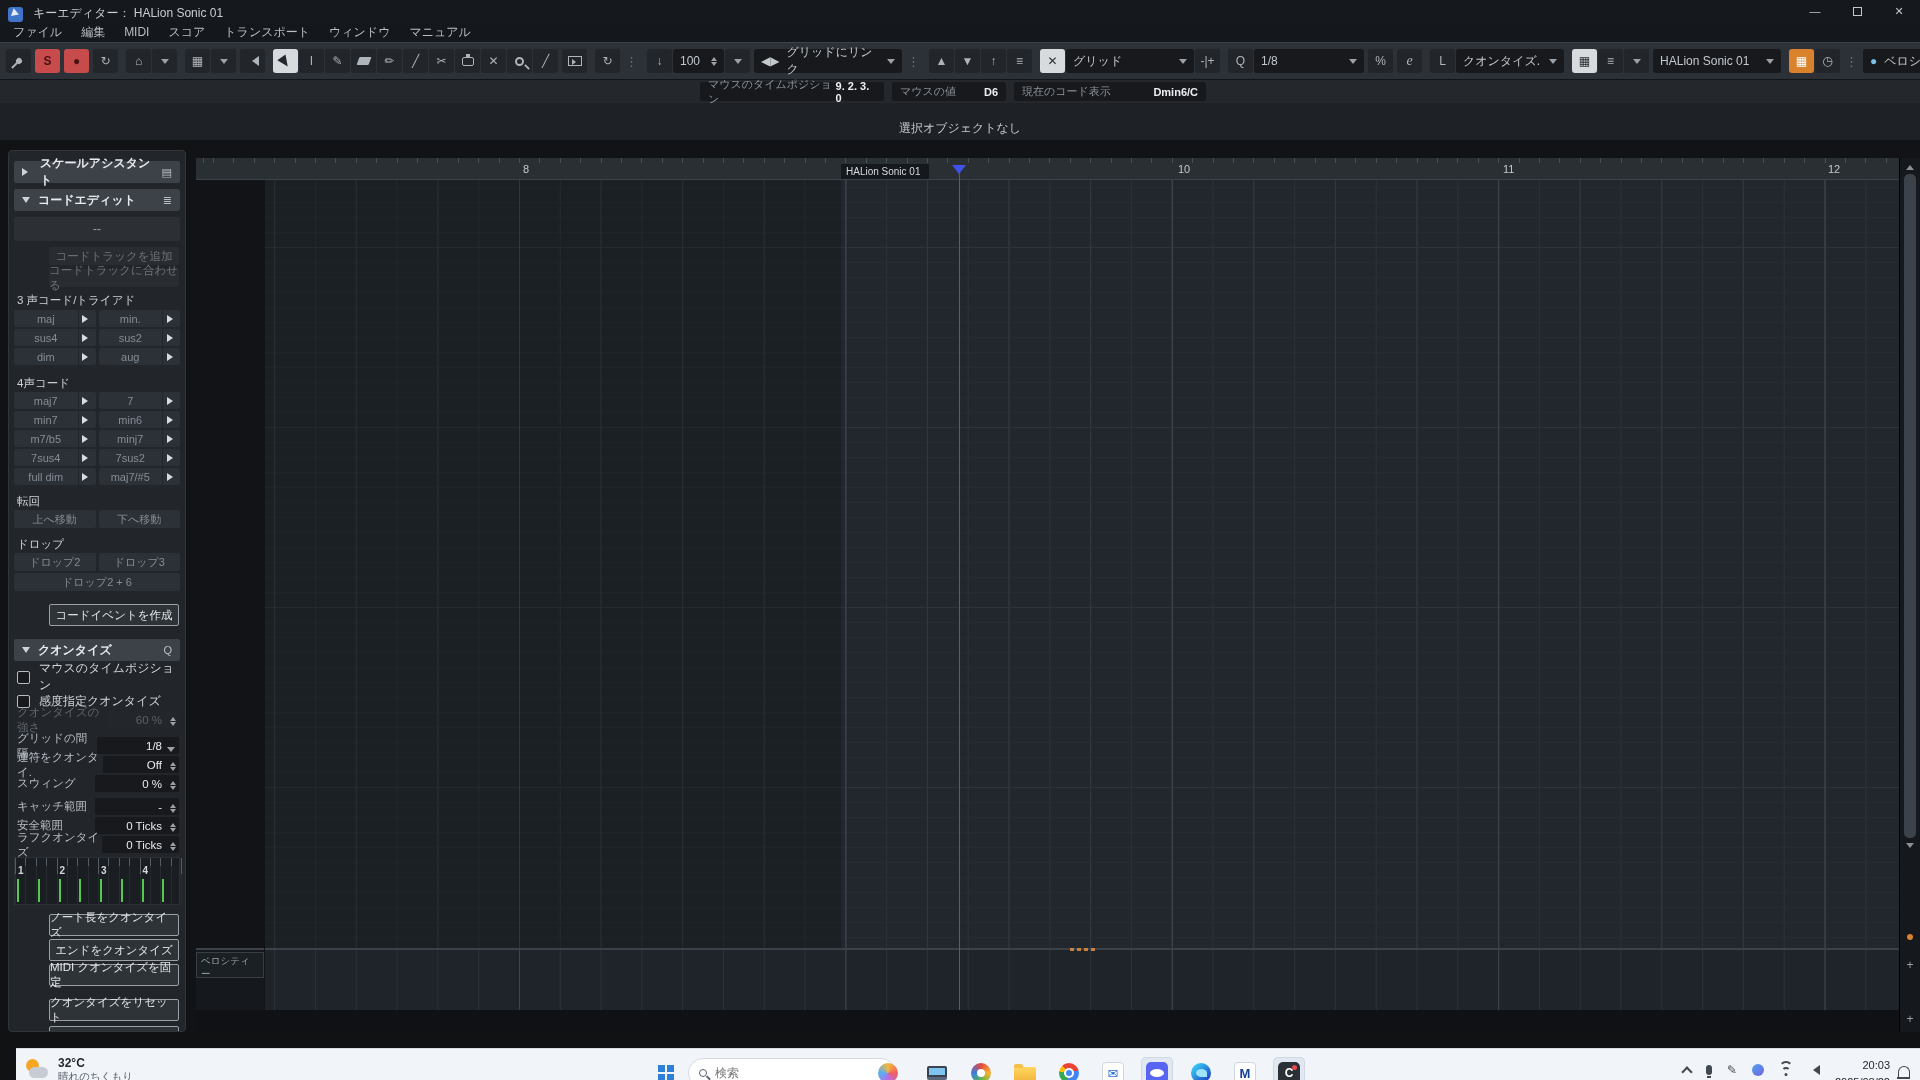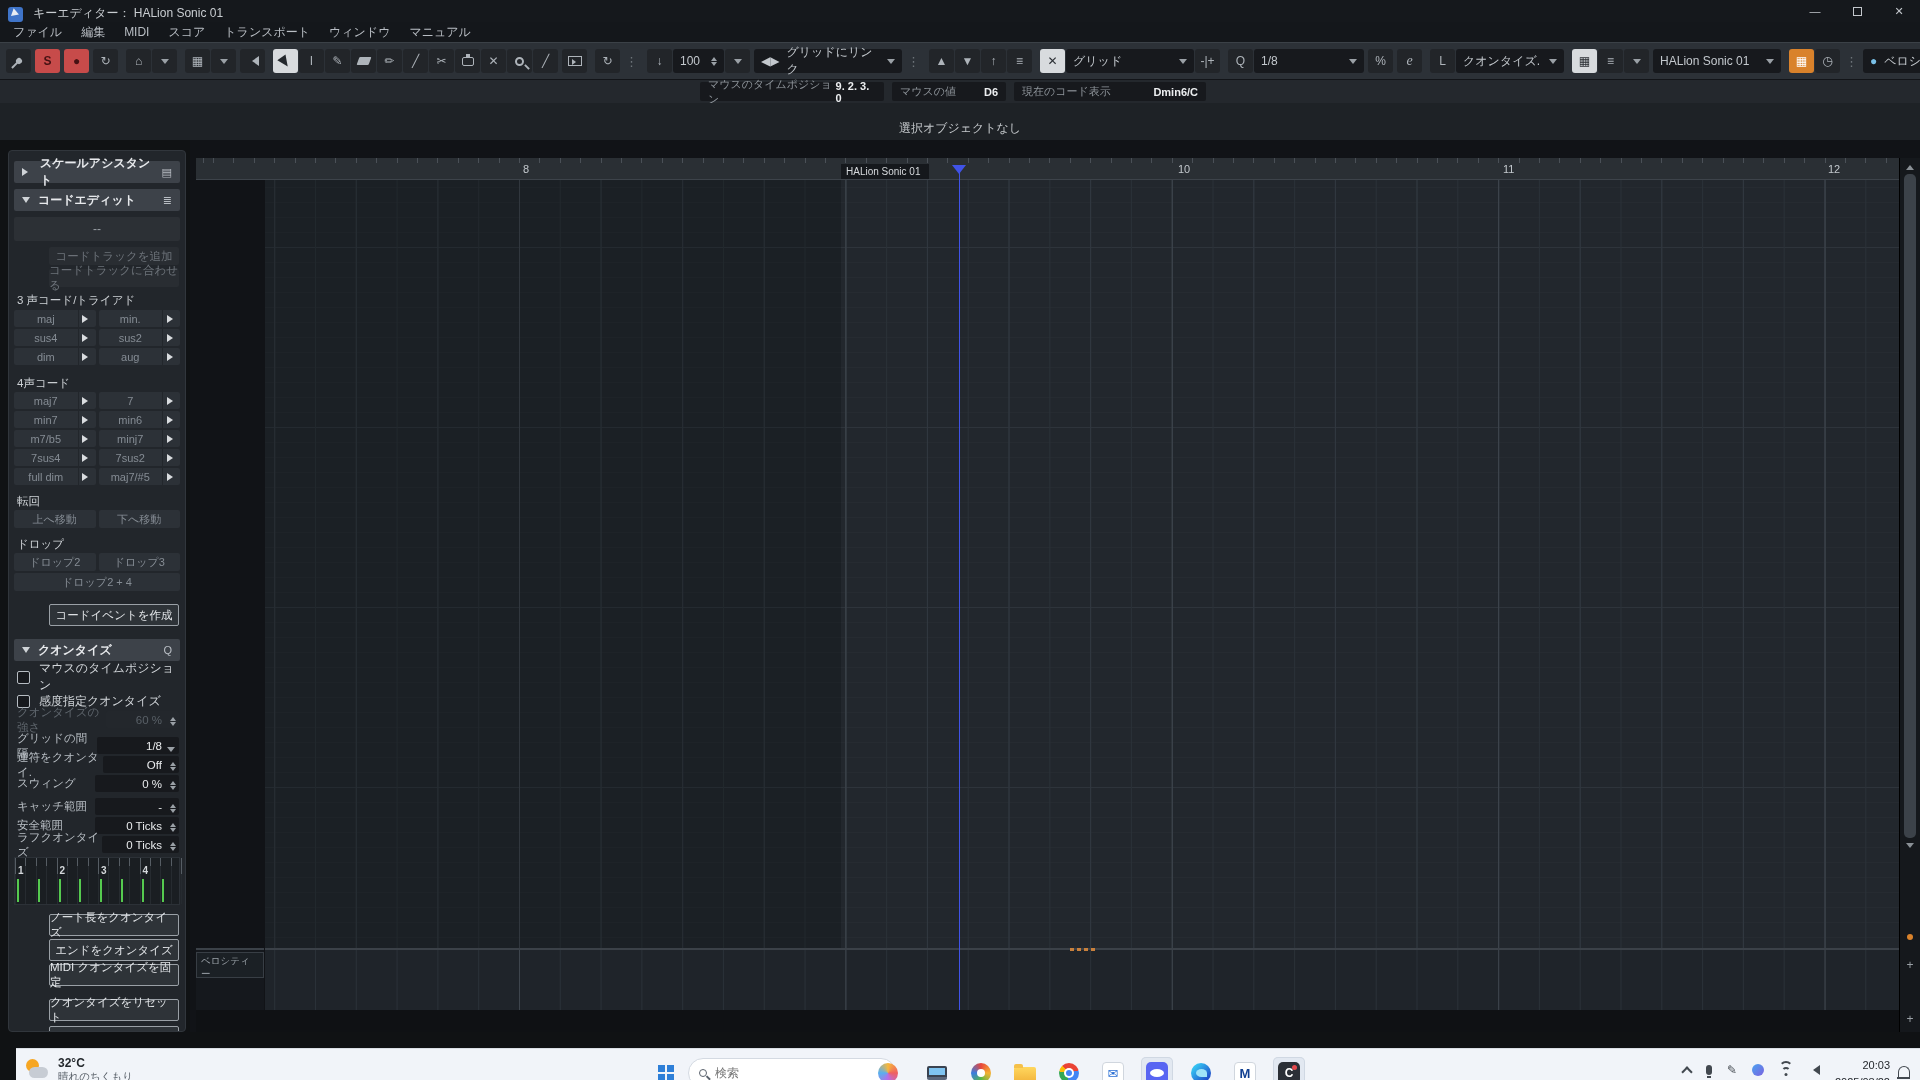--- a/index.html
+++ b/index.html
@@ -485,21 +485,21 @@
   <div class="crow" style="top:402px;height:18px">
     <div class="cell">
         <span class="m solo">ドロップ2</span>
       </div>
     <div class="cell">
         <span class="m solo">ドロップ3</span>
       </div>
   </div>
   <div class="crow" style="top:422px;height:18px">
     <div class="cell">
-        <span class="m solo">ドロップ2 + 4</span>
+        <span class="m solo">ドロップ2 + 6</span>
       </div>
   </div>
   <div class="pbtn en" style="top:453px">コードイベントを作成</div>
   <div class="hdr" style="top:488px">
     <span class="tri-d"></span>
     <span>クオンタイズ</span>
     <span class="hico">Q</span>
   </div>
   <div class="cbrow" style="top:518px">
     <span class="cb"></span>

